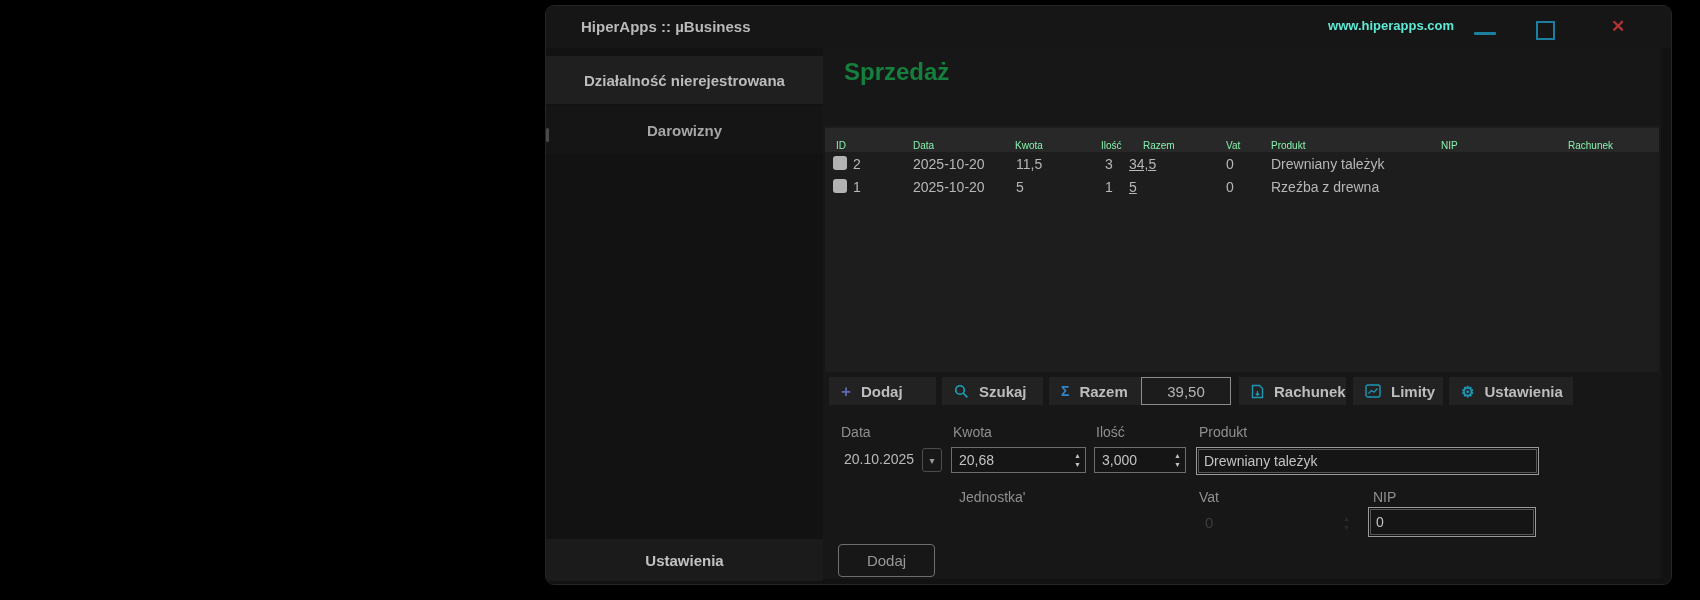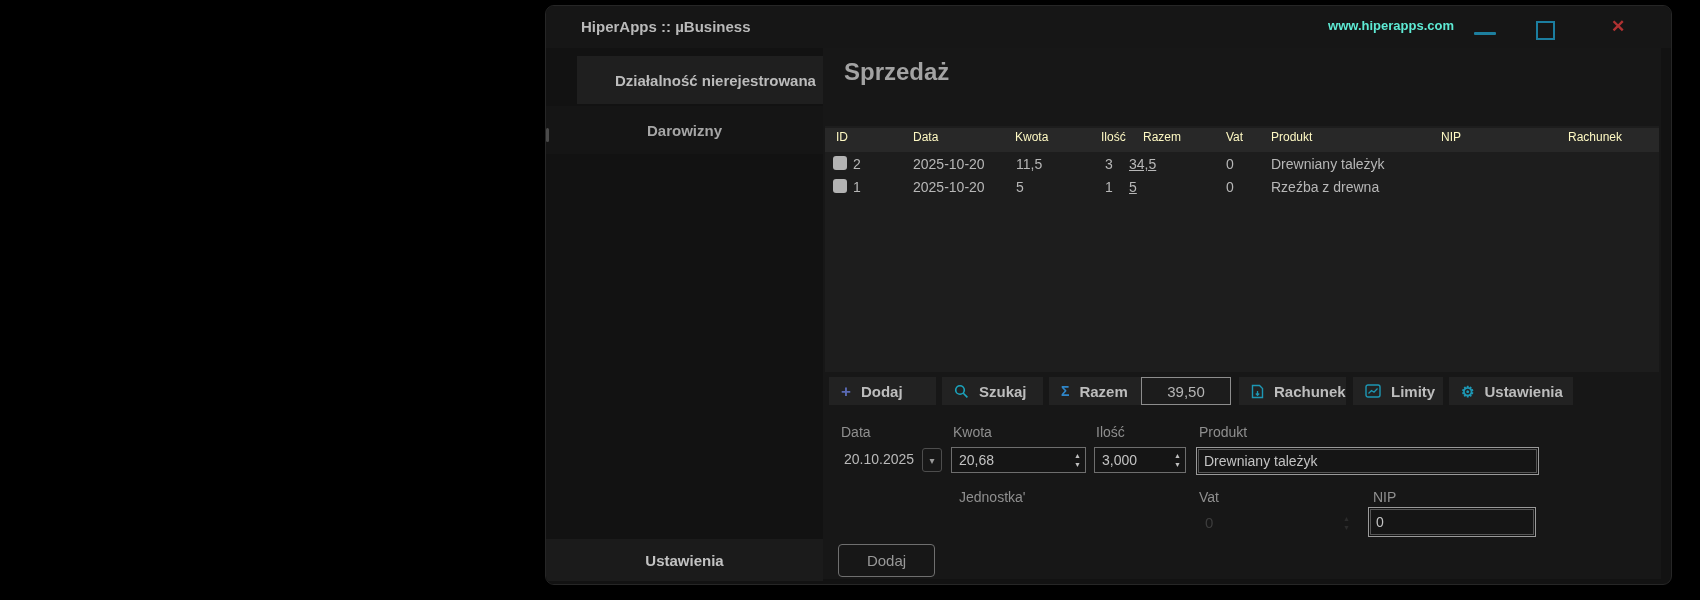--- a/index.html
+++ b/index.html
@@ -19,31 +19,31 @@
   .tb-url{position:absolute;right:217px;top:12px;font-size:13px;font-weight:bold;color:#5eead4;}
   .tb-min{position:absolute;left:928px;top:26px;width:22px;height:3px;background:#1d7f9e;border-radius:1px;cursor:pointer;}
   .tb-max{position:absolute;left:990px;top:15px;width:15px;height:15px;border:2px solid #1c7ea0;cursor:pointer;}
   .tb-close{position:absolute;left:1065px;top:10px;font-size:17px;font-weight:bold;color:#b03232;cursor:pointer;}
   
   .sidebar{position:absolute;left:0;top:42px;width:277px;height:538px;background:#121212;}
   .side-item{
     position:absolute;left:0;width:277px;height:48px;display:flex;align-items:center;justify-content:center;
     font-size:15px;font-weight:bold;color:#a6a6a6;background:#161616;cursor:pointer;box-sizing:border-box;
   }
-  .side-item.sel{background:#1f1f1f;color:#bcbcbc;top:8px;margin-left:31px;}
+  .side-item.sel{background:#1f1f1f;color:#bcbcbc;top:8px;}
   .side-item.second{top:58px;background:#151515;}
   .side-item.bottom{top:491px;height:42px;background:#1b1b1b;color:#c2c2c2;}
   .scroll-nub{position:absolute;left:0px;top:80px;width:3px;height:14px;background:#4a4a4a;border-radius:2px;}
   
   .main{position:absolute;left:277px;top:42px;width:838px;height:531px;background:#171717;}
-  .page-title{position:absolute;left:21px;top:10px;font-size:24px;font-weight:bold;color:#a3a3a3;}
+  .page-title{position:absolute;left:21px;top:10px;font-size:24px;font-weight:bold;color:#15803d;}
   
   .table{position:absolute;left:2px;top:78px;width:834px;height:246px;background:#1d1d1d;}
   .thead{position:absolute;left:0;top:2px;width:100%;height:24px;background:#282828;}
-  .thead span{position:absolute;top:2px;font-size:12px;color:#fef9c3;}
+  .thead span{position:absolute;top:12px;font-size:10px;color:#86efac;}
   .trow{position:absolute;left:0;width:100%;height:23px;}
   .trow span{position:absolute;top:3px;font-size:14px;color:#b7b7b7;}
   .cb{position:absolute;left:8px;top:4px;width:14px;height:14px;background:#b3b3b3;border-radius:3px;cursor:pointer;}
   .c-id{left:28px;} .c-data{left:88px;} .c-kwota{left:191px;} .c-ilosc{left:280px;}
   .c-razem{left:304px;text-decoration:underline;} .c-vat{left:401px;} .c-prod{left:446px;} .c-nip{left:616px;} .c-rach{left:743px;}
   .h-id{left:11px !important;} .h-ilosc{left:276px !important;} .h-razem{left:318px !important;}
   
   .toolbar{position:absolute;left:0;top:329px;width:838px;height:28px;}
   .tbtn{
     position:absolute;top:0;height:28px;background:#222222;display:flex;align-items:center;gap:10px;

